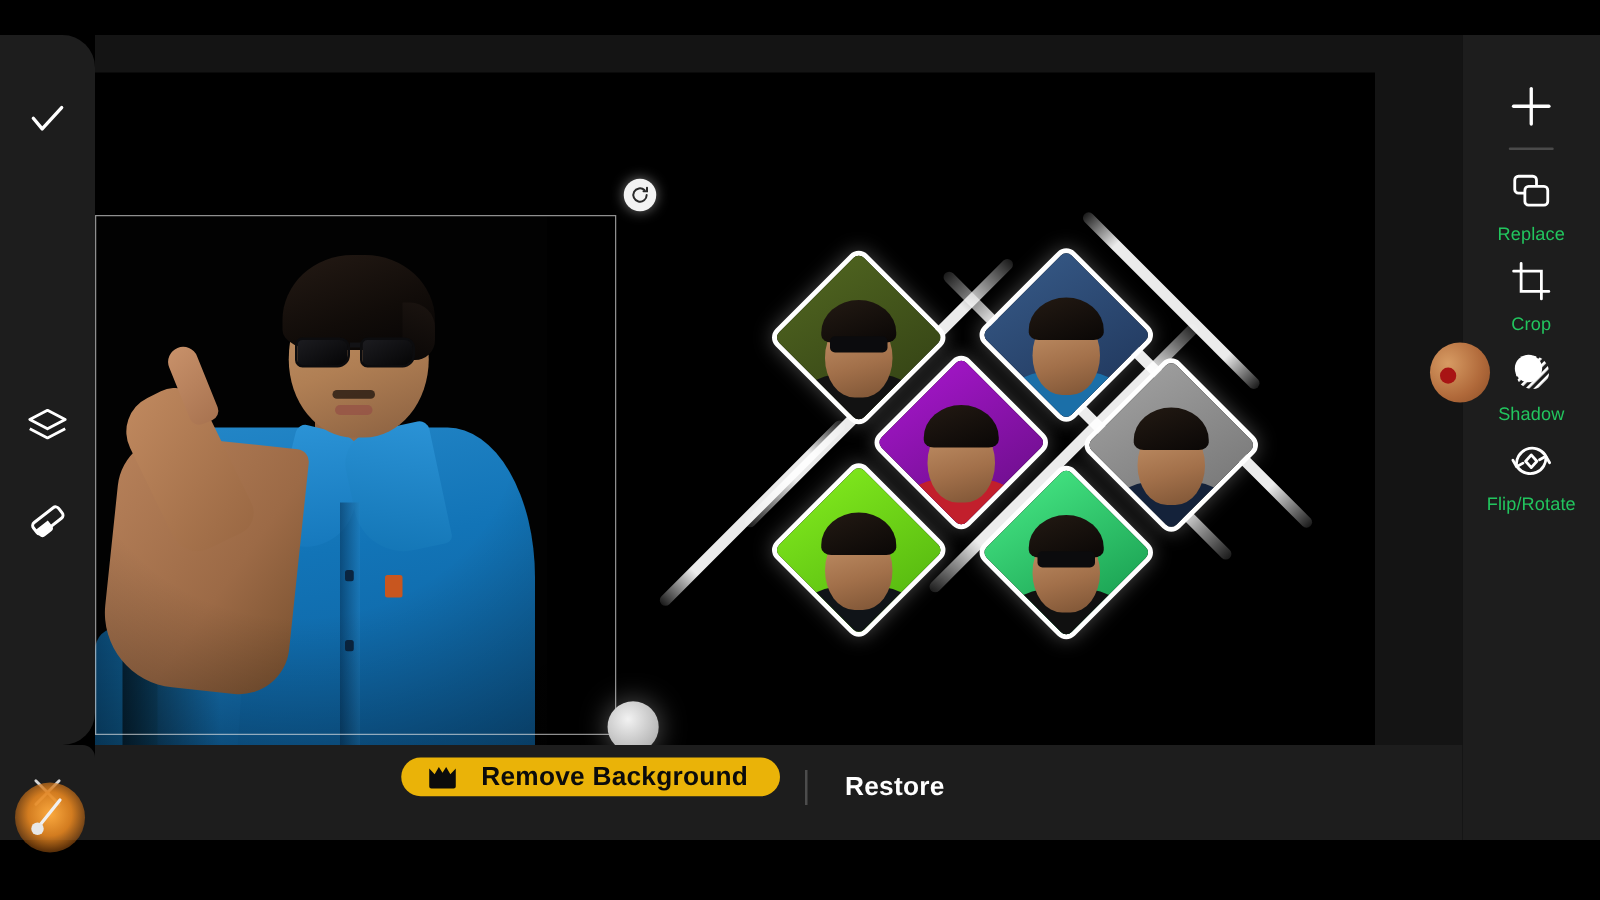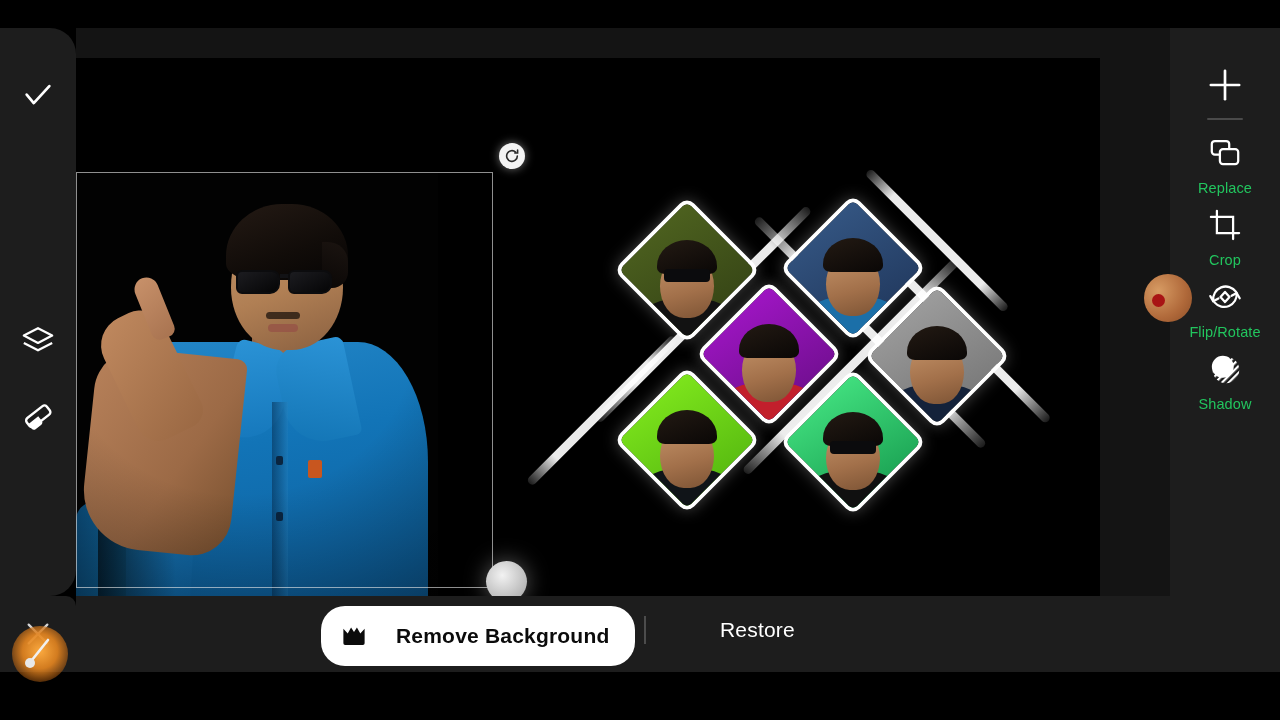--- a/index.html
+++ b/index.html
@@ -366,48 +366,48 @@
     position: absolute;
     left: 76px; top: 596px;
     width: 1094px; height: 76px;
     background: #1d1d1d;
     display: flex; align-items: center;
     z-index: 25;
   }
   .remove-bg-btn {
     position: absolute;
     left: 245px; top: 10px;
-    height: 60px;
+    height: 31px;
     padding: 0 26px 0 20px;
-    background: #ffffff;
+    background: #eab308;
     border: none;
     border-radius: 24px;
-    display: flex; align-items: center; gap: 29px;
+    display: flex; align-items: center; gap: 18px;
     cursor: pointer;
   }
   .crown { display:block; }
   .remove-bg-label {
     color: #0b0b0b;
     font-size: 21px;
     font-weight: bold;
     letter-spacing: .2px;
   }
   .vdiv {
     position: absolute;
     left: 568px; top: 20px;
     width: 2px; height: 28px;
     background: #4c4c4c;
   }
   .restore-btn {
     position: absolute;
-    left: 634px; top: 16px;
+    left: 590px; top: 16px;
     background: none; border: none;
     color: #ffffff;
     font-size: 21px;
-    font-weight: normal;
+    font-weight: bold;
     letter-spacing: .2px;
     cursor: pointer;
     padding: 6px 10px;
   }
 </style>
 </head>
 <body>
 
 <div id="app">
 
@@ -593,52 +593,52 @@
         <svg class="ic" width="36" height="36" viewBox="0 0 24 24" fill="none" stroke="#ffffff" stroke-width="1.5" stroke-linecap="round">
           <path d="M6.6 2.5 V17.4 H21.4"></path>
           <path d="M2.6 6.6 H17.4 V21.4"></path>
         </svg>
       </div>
       <div class="tool-label">Crop</div>
     </div>
 
     <div class="tool">
       <div class="tool-icon">
-        <svg class="ic" width="36" height="36" viewBox="0 0 24 24" fill="none" stroke="#ffffff" stroke-width="1.5" stroke-linecap="round" stroke-linejoin="round">
-          <path d="M4.2 14.6 A8.4 8.4 0 0 1 19.4 8.6"></path>
-          <polyline points="2.2,11.4 4.2,14.9 7.6,13"></polyline>
-          <path d="M19.8 9.4 A8.4 8.4 0 0 1 5 15.6"></path>
-          <polyline points="21.8,12.8 19.8,9.3 16.4,11.2"></polyline>
-          <polygon points="12,8.6 15,12 12,15.4 9,12"></polygon>
-        </svg>
-      </div>
-      <div class="tool-label">Flip/Rotate</div>
-    </div>
-
-    <div class="tool">
-      <div class="tool-icon">
         <svg class="ic" width="38" height="38" viewBox="0 0 24 24">
           <defs>
             <pattern id="shhatch" width="3" height="3" patternUnits="userSpaceOnUse" patternTransform="rotate(45)">
               <rect width="3" height="3" fill="#1d1d1d"></rect>
               <rect width="1.4" height="3" fill="#ffffff"></rect>
             </pattern>
             <clipPath id="shclip">
                 <circle cx="12.6" cy="12.6" r="8.4"></circle>
               </clipPath>
           </defs>
           <g clip-path="url(#shclip)">
             <rect x="2" y="2" width="22" height="22" fill="url(#shhatch)"></rect>
           </g>
           <circle cx="10.6" cy="10.6" r="6.9" fill="#ffffff"></circle>
         </svg>
       </div>
       <div class="tool-label">Shadow</div>
     </div>
 
+    <div class="tool">
+      <div class="tool-icon">
+        <svg class="ic" width="36" height="36" viewBox="0 0 24 24" fill="none" stroke="#ffffff" stroke-width="1.5" stroke-linecap="round" stroke-linejoin="round">
+          <path d="M4.2 14.6 A8.4 8.4 0 0 1 19.4 8.6"></path>
+          <polyline points="2.2,11.4 4.2,14.9 7.6,13"></polyline>
+          <path d="M19.8 9.4 A8.4 8.4 0 0 1 5 15.6"></path>
+          <polyline points="21.8,12.8 19.8,9.3 16.4,11.2"></polyline>
+          <polygon points="12,8.6 15,12 12,15.4 9,12"></polygon>
+        </svg>
+      </div>
+      <div class="tool-label">Flip/Rotate</div>
+    </div>
+
     <div class="brush-peek">
       <div class="brush-peek-dot"></div>
     </div>
   </div>
 
   <div class="bottom-bar">
     <button class="remove-bg-btn">
       <svg class="crown" width="26" height="22" viewBox="0 0 24 20">
         <path d="M2.2 3.4 L6.2 7.6 L9.3 2.2 L12 6.4 L14.7 2.2 L17.8 7.6 L21.8 3.4
                  L21.8 16.6 a1.6 1.6 0 0 1 -1.6 1.6 H3.8 a1.6 1.6 0 0 1 -1.6 -1.6 Z" fill="#0b0b0b"></path>

